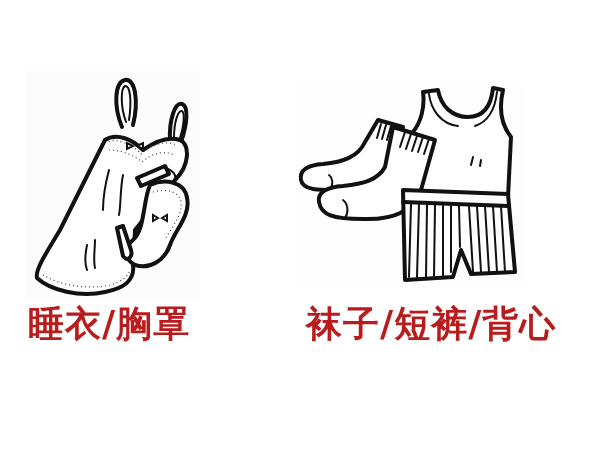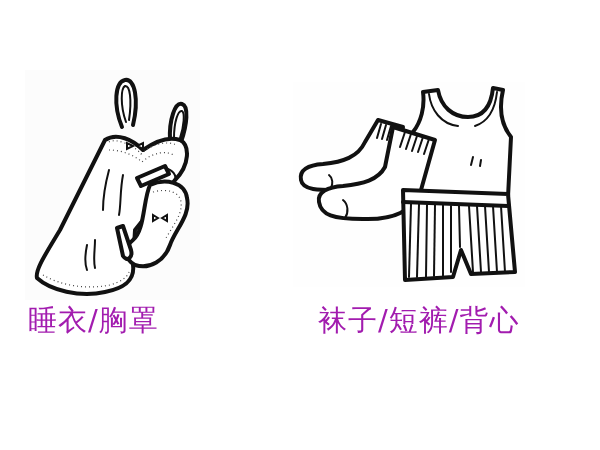--- a/index.html
+++ b/index.html
@@ -2,24 +2,24 @@
 <html><head>
   <meta charset="utf-8">
   <style>
     html, body { margin: 0; padding: 0; background: #ffffff; }
     body { width: 600px; height: 450px; position: relative; overflow: hidden;
            font-family: "DejaVu Sans", "Liberation Sans", sans-serif; }
     .img-box { position: absolute; background: #fefefe; }
     .left-img { left: 25px; top: 70px; width: 175px; height: 230px; background: #fcfcfc; }
     .right-img { left: 293px; top: 82px; width: 232px; height: 205px; }
     svg { display: block; width: 100%; height: 100%; }
-    .label { position: absolute; font-size: 29px; color: #a21caf; letter-spacing: 1px;
-             white-space: nowrap; line-height: 1; font-weight: normal; }
+    .label { position: absolute; font-size: 36px; color: #b91c1c; letter-spacing: 1px;
+             white-space: nowrap; line-height: 1; font-weight: bold; }
     .left-label { left: 28px; top: 306px; }
-    .right-label { left: 318px; top: 306px; }
+    .right-label { left: 306px; top: 306px; }
     .ln { fill: none; stroke: #111; stroke-width: 4; stroke-linecap: round; stroke-linejoin: round; }
     .thin { fill: none; stroke: #111; stroke-width: 2; stroke-linecap: round; }
     .dots { fill: none; stroke: #444; stroke-width: 1.2; stroke-dasharray: 1 3; }
     .white { fill: #fff; }
   </style>
 </head>
 <body>
 
 <div class="img-box left-img">
   <svg viewBox="0 0 175 230">

